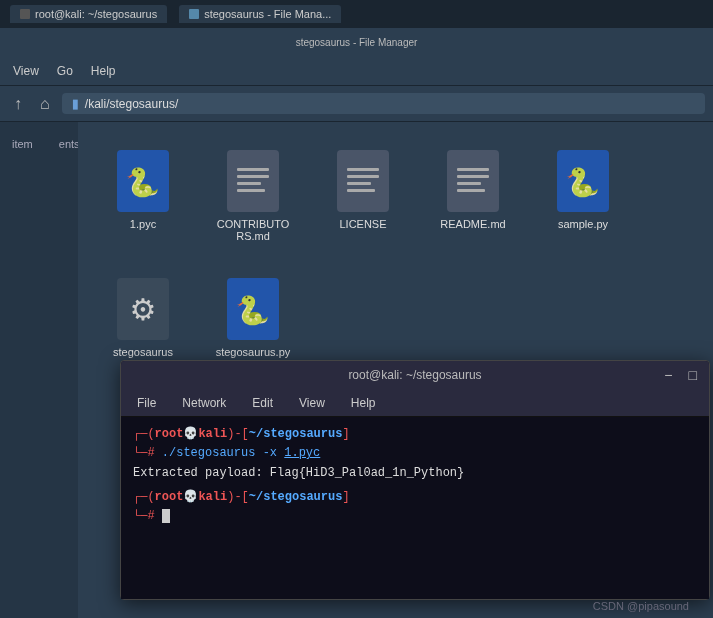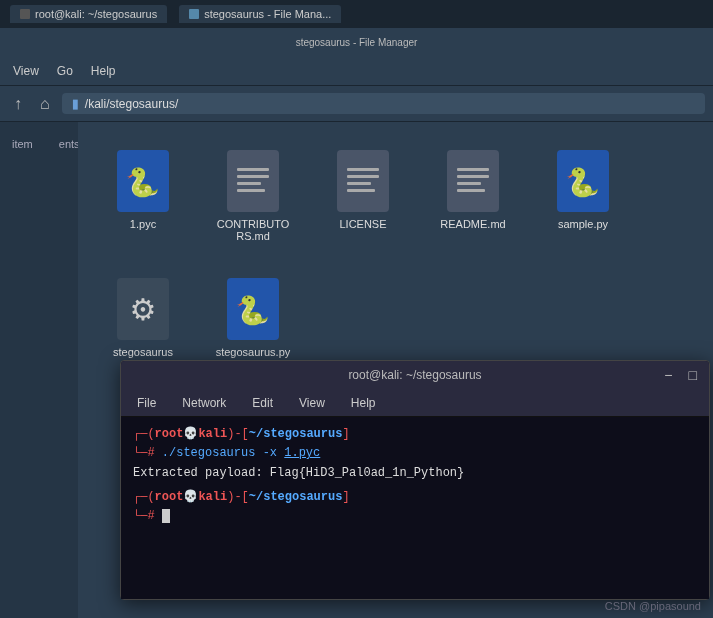--- a/index.html
+++ b/index.html
@@ -242,21 +242,21 @@
       background: #ccc;
       vertical-align: middle;
       animation: blink 1s infinite;
     }
     @keyframes blink { 0%,100%{opacity:1} 50%{opacity:0} }
 
     
     .watermark {
       position: absolute;
       bottom: 6px;
-      right: 12px;
+      right: 24px;
       color: #667;
       font-size: 11px;
     }
   </style>
 </head>
 <body>
 
 <div class="title-bar">
   <div class="title-bar-tab">
     <span class="tab-icon"></span>

